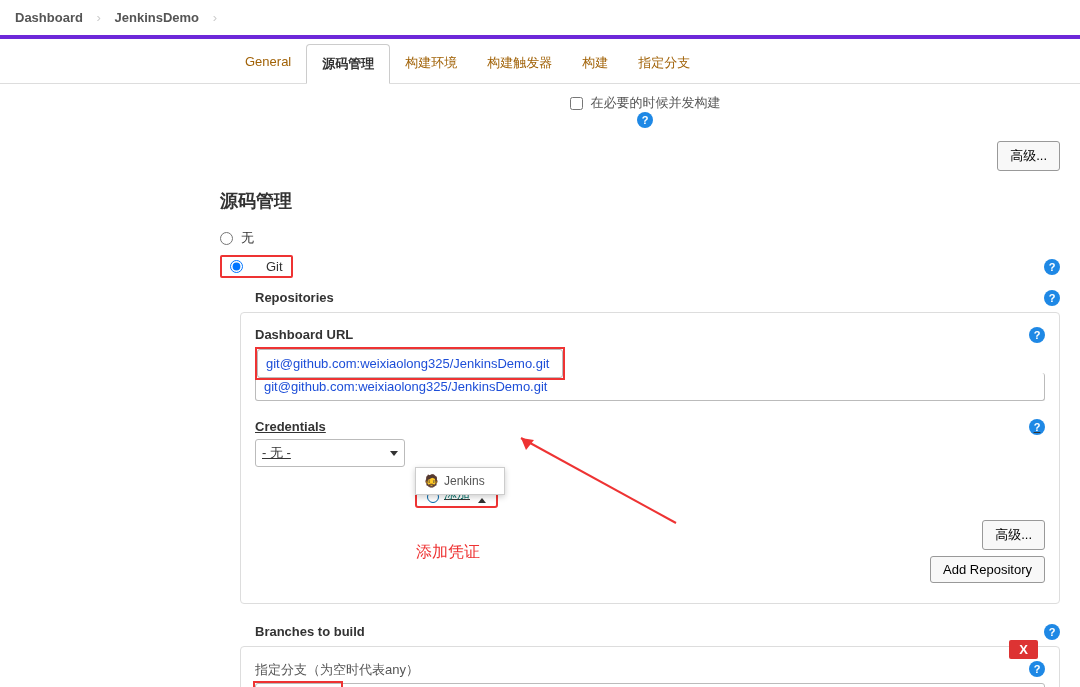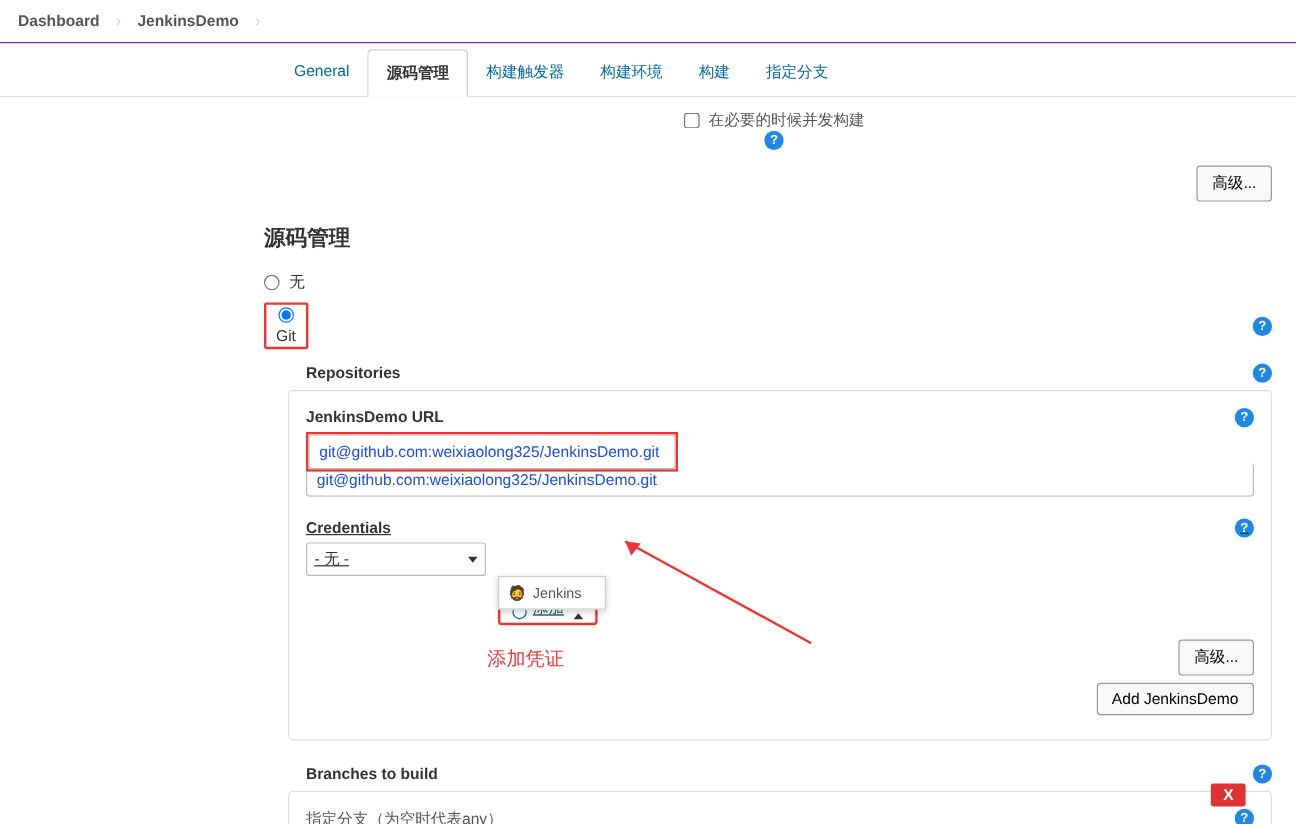--- a/index.html
+++ b/index.html
@@ -1,31 +1,31 @@
 <!DOCTYPE html>
 <html><head>
 <meta charset="utf-8">
 <style>
 * { box-sizing: border-box; margin: 0; padding: 0; }
 body { font-family: Arial, "Microsoft YaHei", sans-serif; font-size: 13px; color: #333; background: #fff; width: 1080px; }
-.breadcrumb { padding: 10px 15px; border-bottom: 1px solid #6d28d9; }
+.breadcrumb { padding: 10px 15px; border-bottom: 4px solid #6d28d9; }
 .breadcrumb span { color: #555; font-weight: bold; }
 .breadcrumb .sep { color: #ccc; margin: 0 10px; font-weight: normal; }
 .tabs { display: flex; padding: 0 230px 0 230px; border-bottom: 1px solid #ddd; margin-top: 5px; }
-.tab { padding: 10px 15px; color: #0369a1; cursor: pointer; }
+.tab { padding: 10px 15px; color: #a16207; cursor: pointer; }
 .tab.active { border: 1px solid #ccc; border-bottom: 1px solid #fff; border-radius: 4px 4px 0 0; margin-bottom: -1px; color: #333; font-weight: bold; }
 .content { padding: 5px 20px 20px 220px; position: relative; }
 .top-check { margin-left: 10px; display: flex; align-items: center; justify-content: space-between; padding: 5px 0; flex-direction: column; }
 .check-left { display: flex; align-items: center; gap: 8px; color: #555; }
 .btn { border: 1px solid #999; background: #f8f8f8; padding: 5px 12px; border-radius: 3px; cursor: pointer; font-size: 13px; }
 .advanced-row { text-align: right; margin: 8px 0 18px 0; }
 .section-title { font-size: 18px; font-weight: bold; margin: 8px 0 12px 0; }
 .radio-row { display: flex; align-items: center; gap: 8px; padding: 4px 0; justify-content: space-between; }
 .radio-left { display: flex; align-items: center; gap: 8px; }
-.red-box { border: 2px solid #e33; padding: 2px 8px; display: inline-flex; gap: 3px; border-radius: 2px; flex-direction: column; }
+.red-box { border: 2px solid #e33; padding: 2px 8px; display: inline-flex; gap: 23px; border-radius: 2px; }
 .subhead { font-weight: bold; margin: 8px 0 4px 20px; display: flex; justify-content: space-between; padding-left: 15px; }
 .panel { border: 1px solid #ddd; border-radius: 4px; margin: 6px 0 6px 20px; padding: 14px; }
 .field-label { font-weight: bold; margin-bottom: 4px; display: flex; justify-content: space-between; }
 .input-row { margin-bottom: 12px; }
 .text-input { width: 100%; border: 1px solid #bbb; border-radius: 3px; padding: 6px 8px; font-size: 13px; color: #1d4ed8; }
 .red-outline-narrow { border: 2px solid #e33; width: 310px; }
 .cred-row { display: flex; gap: 10px; align-items: flex-start; position: relative; }
 .select { border: 1px solid #bbb; padding: 4px 6px; border-radius: 3px; background: #fff; width: 150px; display: flex; justify-content: space-between; align-items: center; }
 .add-btn { border: 2px solid #e33; border-radius: 3px; padding: 3px 10px; background: #fff; display: flex; align-items: flex-end; gap: 5px; color: #0f766e; cursor: pointer; margin-top: 41px; }
 .key-icon { display: inline-block; width: 12px; height: 12px; border-radius: 50%; border: 1.5px solid #06a; position: relative; }
@@ -46,22 +46,22 @@
 <div class="breadcrumb">
   <span>Dashboard</span>
   <span class="sep">›</span>
   <span>JenkinsDemo</span>
   <span class="sep">›</span>
 </div>
 
 <div class="tabs">
   <div class="tab">General</div>
   <div class="tab active">源码管理</div>
+  <div class="tab">构建环境</div>
   <div class="tab">构建触发器</div>
-  <div class="tab">构建环境</div>
   <div class="tab">构建</div>
   <div class="tab">指定分支</div>
 </div>
 
 <div class="content">
 
   <div class="top-check">
     <div class="check-left">
       <input type="checkbox" style="">
       <span>在必要的时候并发构建</span>
@@ -90,21 +90,21 @@
   </div>
 
   <div class="subhead">
     <span>Repositories</span>
     <span class="help-icon">?</span>
   </div>
 
   <div class="panel" style="position:relative;">
     <div class="input-row">
       <div class="field-label">
-        <span>JenkinsDemo URL</span>
+        <span>Dashboard URL</span>
         <span class="help-icon">?</span>
       </div>
       <div class="red-outline-narrow" style="margin-bottom:-1px; padding:0;">
         <input class="text-input" style="border: 1px solid rgb(187, 187, 187);" value="git@github.com:weixiaolong325/JenkinsDemo.git">
       </div>
       <input class="text-input" style="margin-top: -28px; position: relative; z-index: -1; border-top: none;" value="git@github.com:weixiaolong325/JenkinsDemo.git">
     </div>
 
     <div class="input-row" style="margin-top:18px;text-decoration:underline;">
       <div class="field-label">
@@ -123,30 +123,30 @@
         </div>
         <div class="dropdown-menu">
           <span>🧔</span>
           <span>Jenkins</span>
         </div>
       </div>
     </div>
 
     <div class="btn-row-right">
       <button class="btn">高级...</button><br>
-      <button class="btn">Add JenkinsDemo</button>
+      <button class="btn">Add Repository</button>
     </div>
 
     <svg class="arrow-svg" style="left:265px; top:115px;" width="180" height="100">
       <line x1="170" y1="95" x2="15" y2="10" stroke="#e33" stroke-width="2"></line>
       <polygon points="15,10 28,12 20,22" fill="#e33"></polygon>
     </svg>
   </div>
 
-  <div class="annotation" style="left:406px; top:458px;">添加凭证</div>
+  <div class="annotation" style="left:416px; top:458px;">添加凭证</div>
 
   <div class="subhead" style="margin-top:20px;">
     <span>Branches to build</span>
     <span class="help-icon">?</span>
   </div>
 
   <div style="position:relative; margin-left:20px;">
     <div class="delete-badge" style="top:-6px;">X</div>
     <div class="panel" style="margin-left:0;">
       <div class="field-label" style="font-weight:normal; color:#555;">

